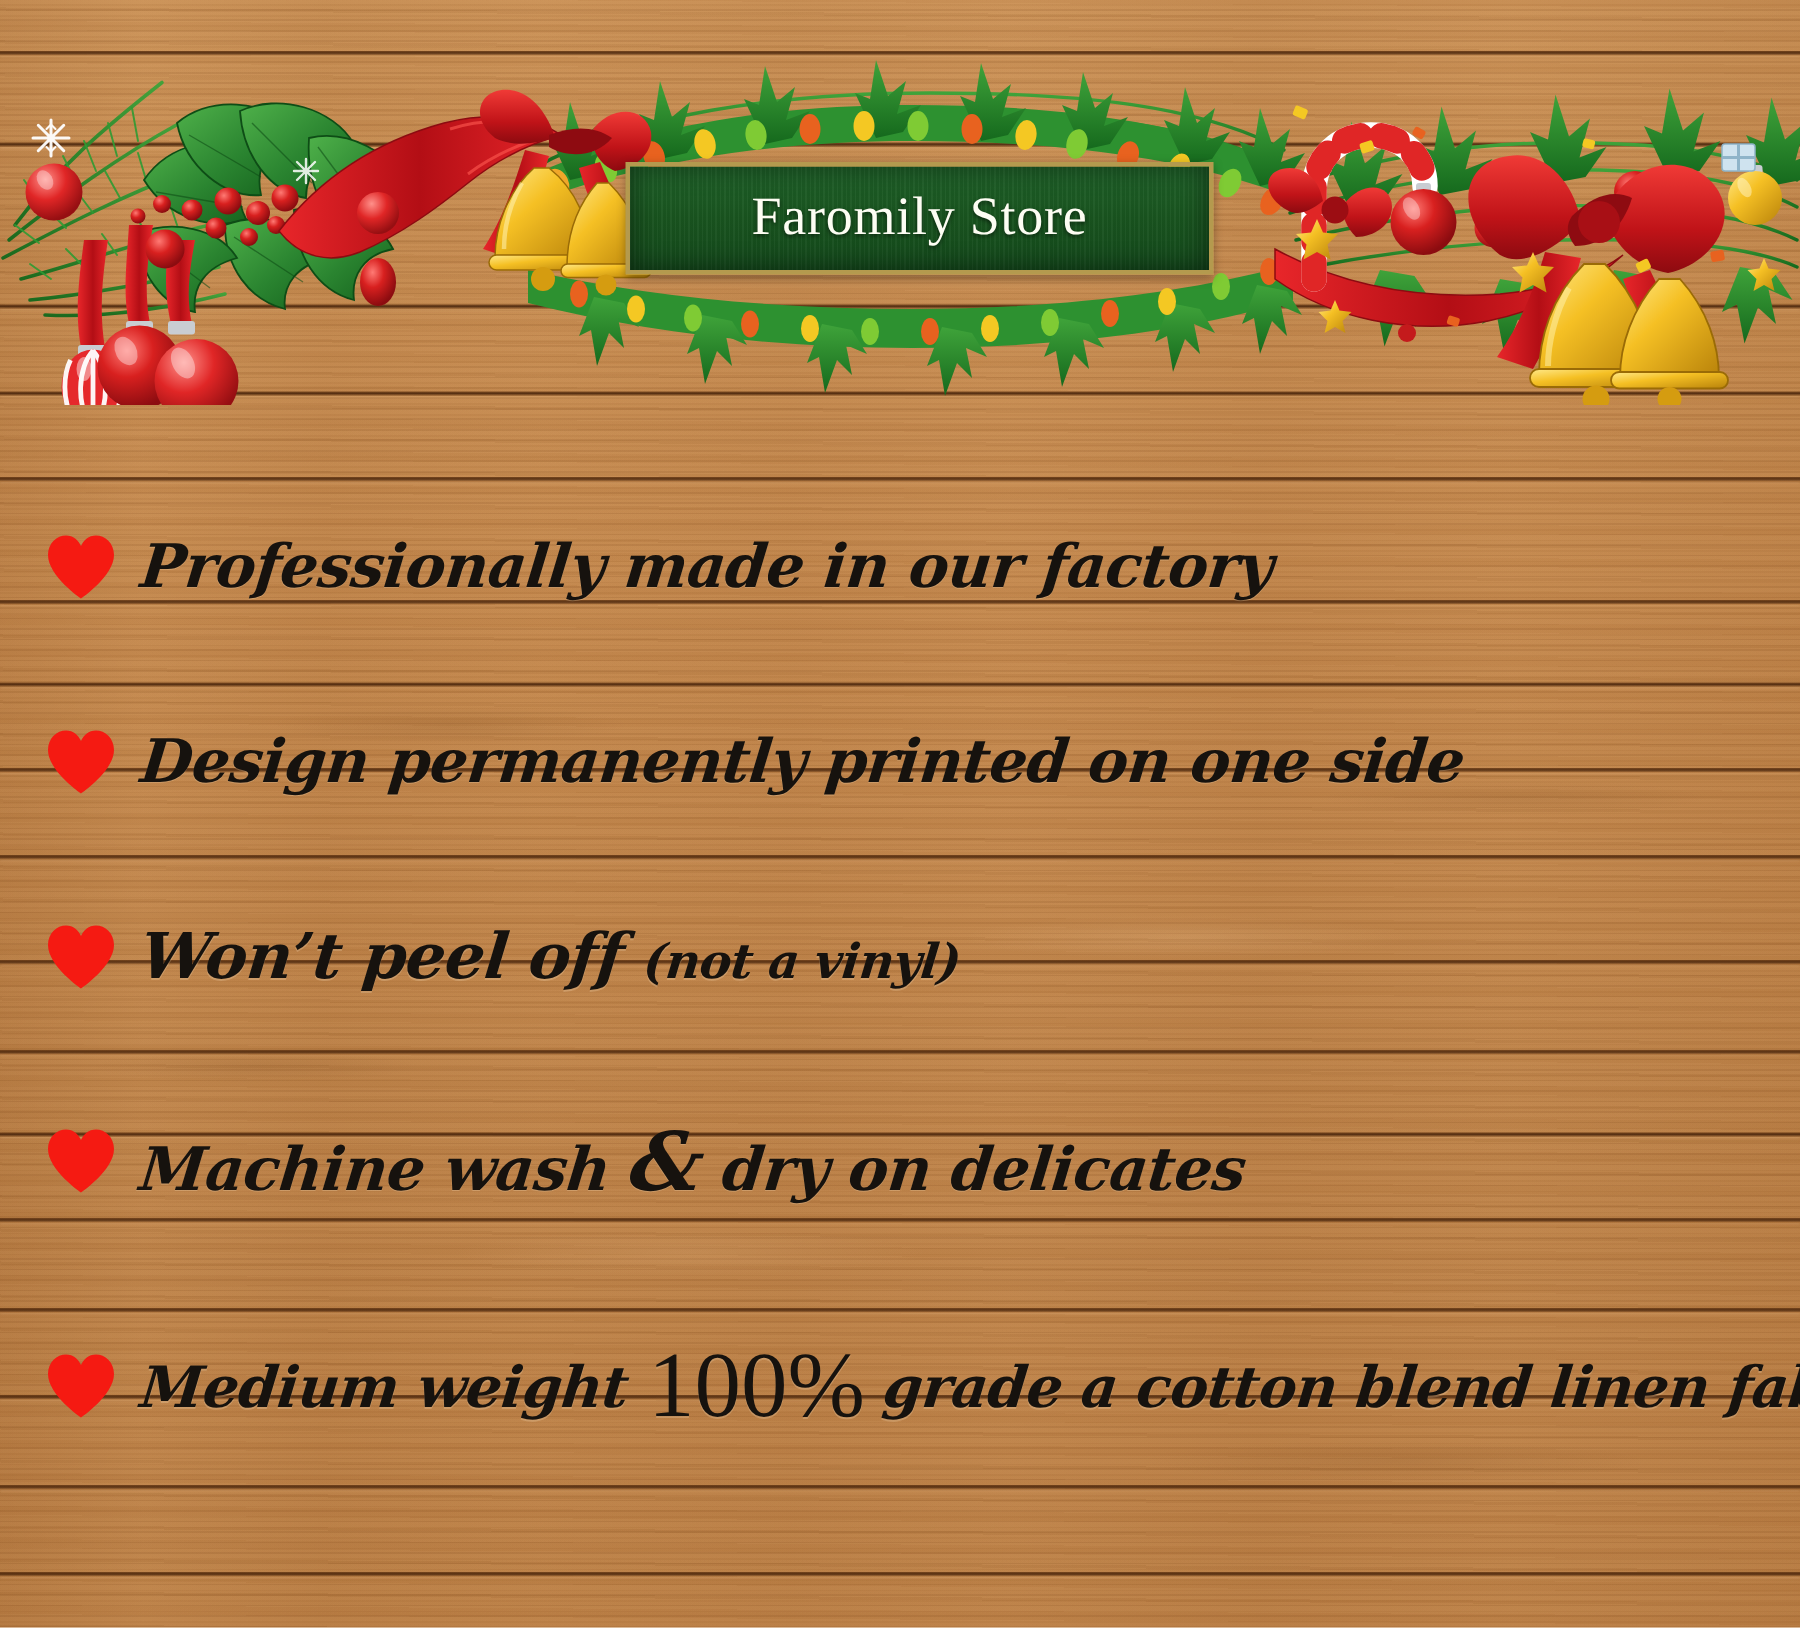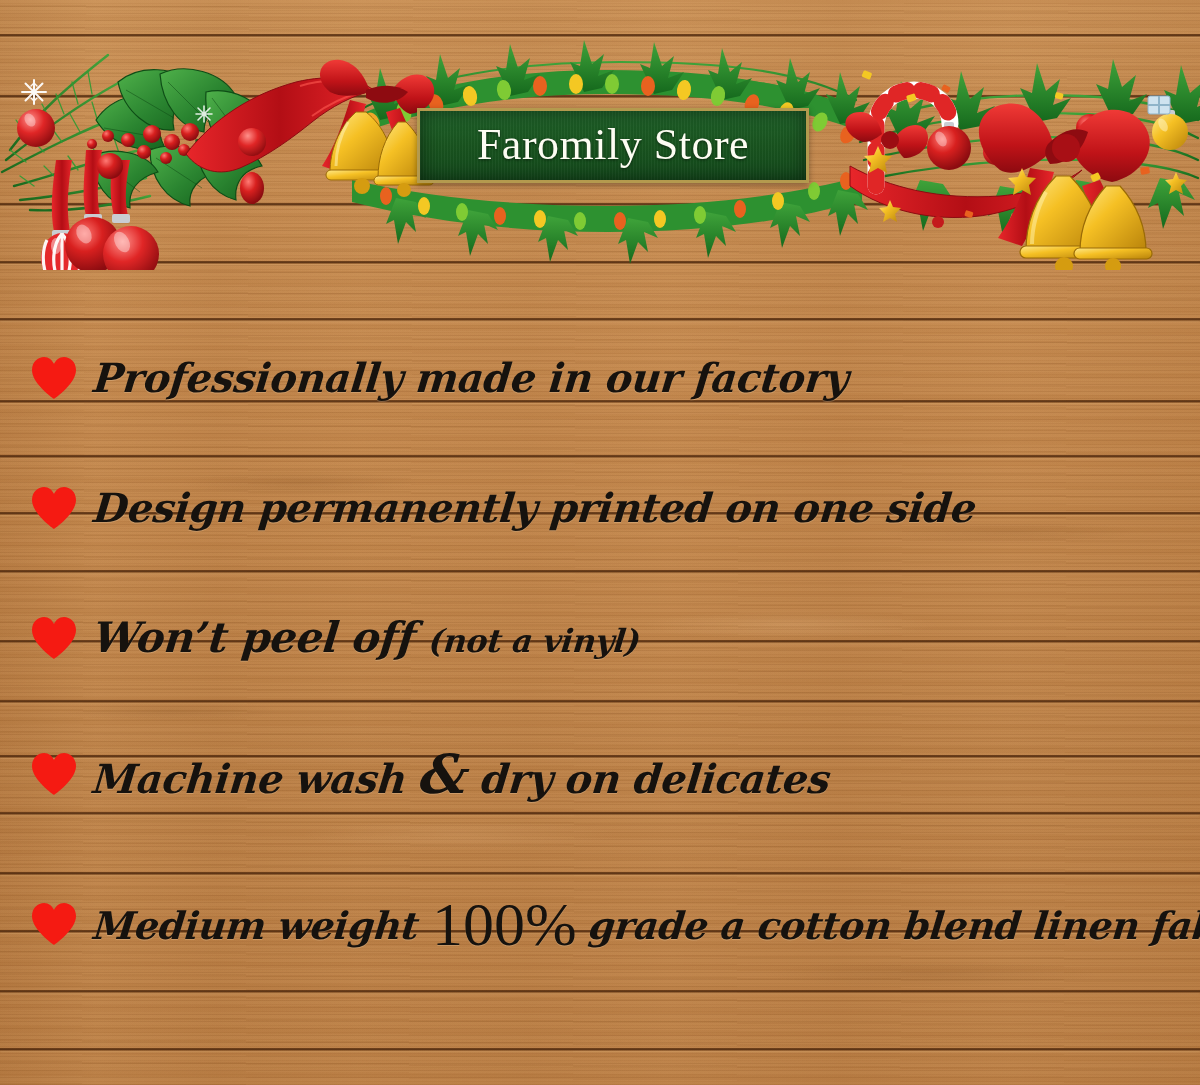--- a/index.html
+++ b/index.html
@@ -112,21 +112,21 @@
     box-shadow: inset 0 0 18px rgba(0,0,0,0.45), 0 2px 6px rgba(0,0,0,0.35);
   }
   .sign-title {
     position: absolute;
     inset: 0;
     display: flex;
     align-items: center;
     justify-content: center;
     color: #fdfdf3;
     font-family: "Liberation Serif", "DejaVu Serif", serif;
-    font-size: 44px;
+    font-size: 36px;
     letter-spacing: 0.5px;
     text-shadow: 0 1px 3px rgba(0,0,0,0.55);
     padding-bottom: 3px;
   }
 
   
   .feature-list {
     position: absolute;
     left: 0;
     top: 320px;

